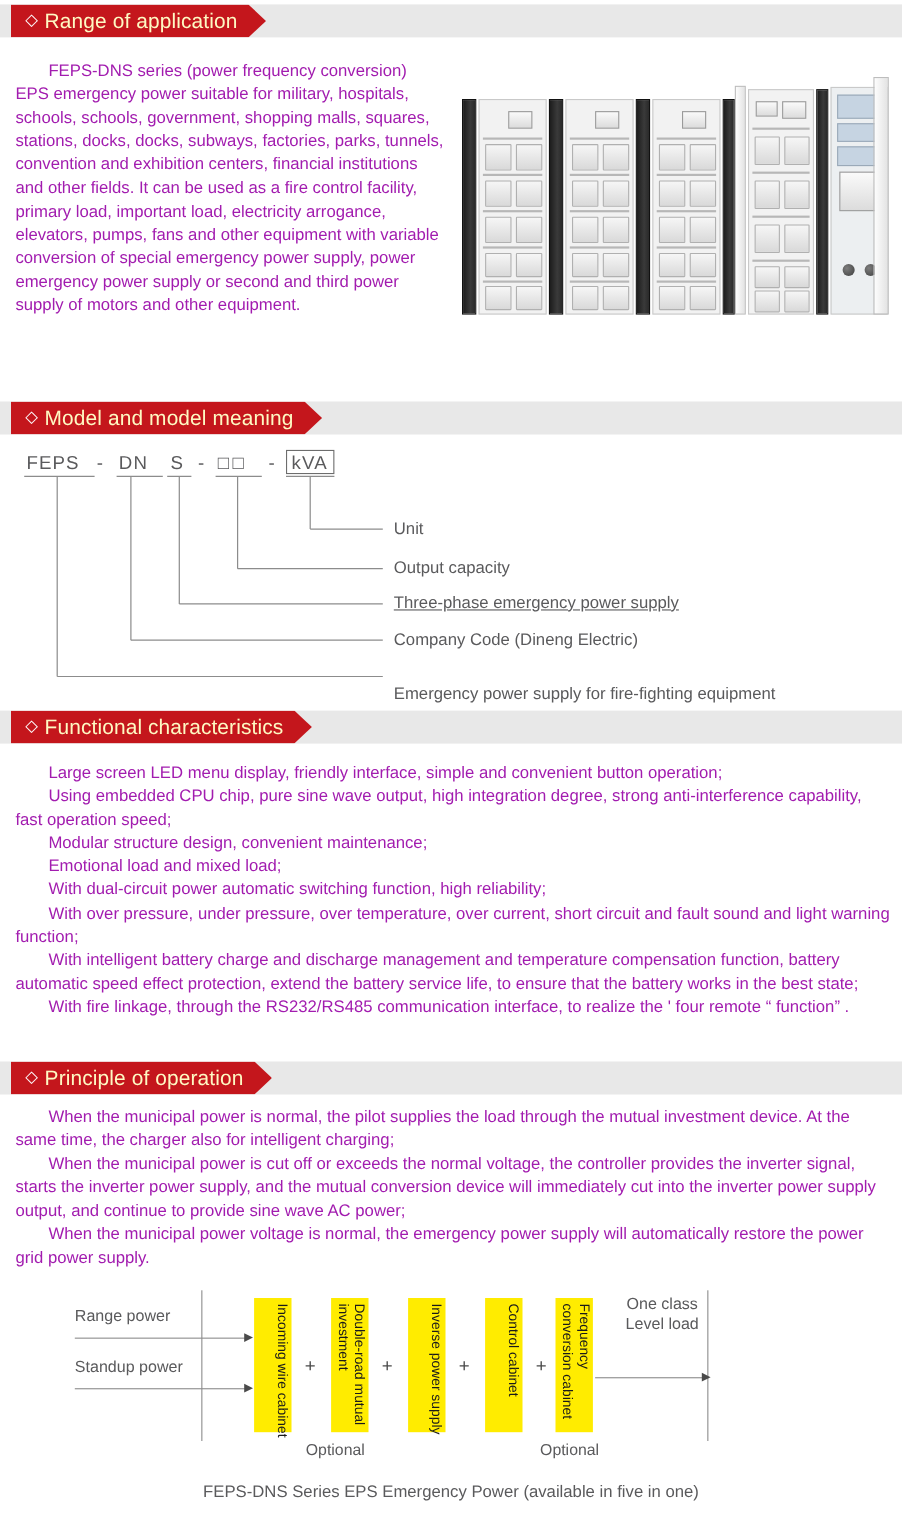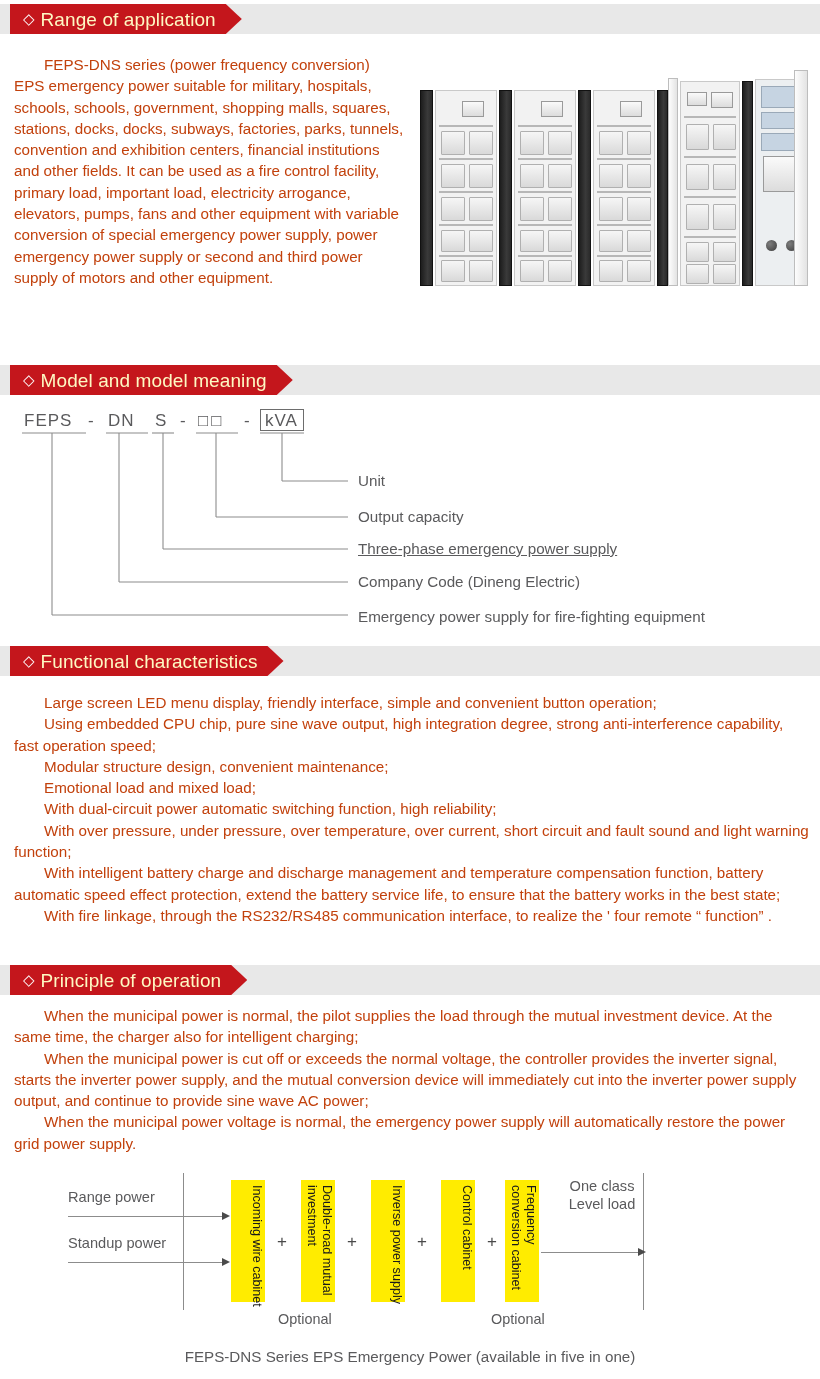--- a/index.html
+++ b/index.html
@@ -49,21 +49,21 @@
     line-height: 1;
     letter-spacing: .1px;
     white-space: nowrap;
   }
 
   
   .bodytext {
     position: absolute;
     font-size: 15.2px;
     line-height: 21.3px;
-    color: #c2410c;
+    color: #a21caf;
     text-align: left;
   }
   .bodytext p { margin: 0; }
   .indent { text-indent: 30px; }
 
   
   .photo-wrap {
     position: absolute;
     left: 418px;
     top: 64px;
@@ -369,21 +369,21 @@
 
       <line x1="52" y1="33" x2="52" y2="215"></line>
       <line x1="52" y1="215" x2="348" y2="215"></line>
     </g>
   </svg>
 
   <div class="mlabel" style="left:358px; top:72px;">Unit</div>
   <div class="mlabel" style="left:358px; top:108px;">Output capacity</div>
   <div class="mlabel" style="left:358px; top:140px;text-decoration:underline;">Three-phase emergency power supply</div>
   <div class="mlabel" style="left:358px; top:173px;">Company Code (Dineng Electric)</div>
-  <div class="mlabel" style="left:358px; top:208px;">Emergency power supply for fire-fighting equipment</div>
+  <div class="mlabel" style="left:358px; top:222px;">Emergency power supply for fire-fighting equipment</div>
 </div>
 
 <div class="section-header" style="top:646px;">
   <div class="banner">
     <span class="diamond">◇</span>
     <span class="htxt">Functional characteristics</span>
   </div>
 </div>
 
 <div class="bodytext" style="left:14px; top:692px; width:795px;">

